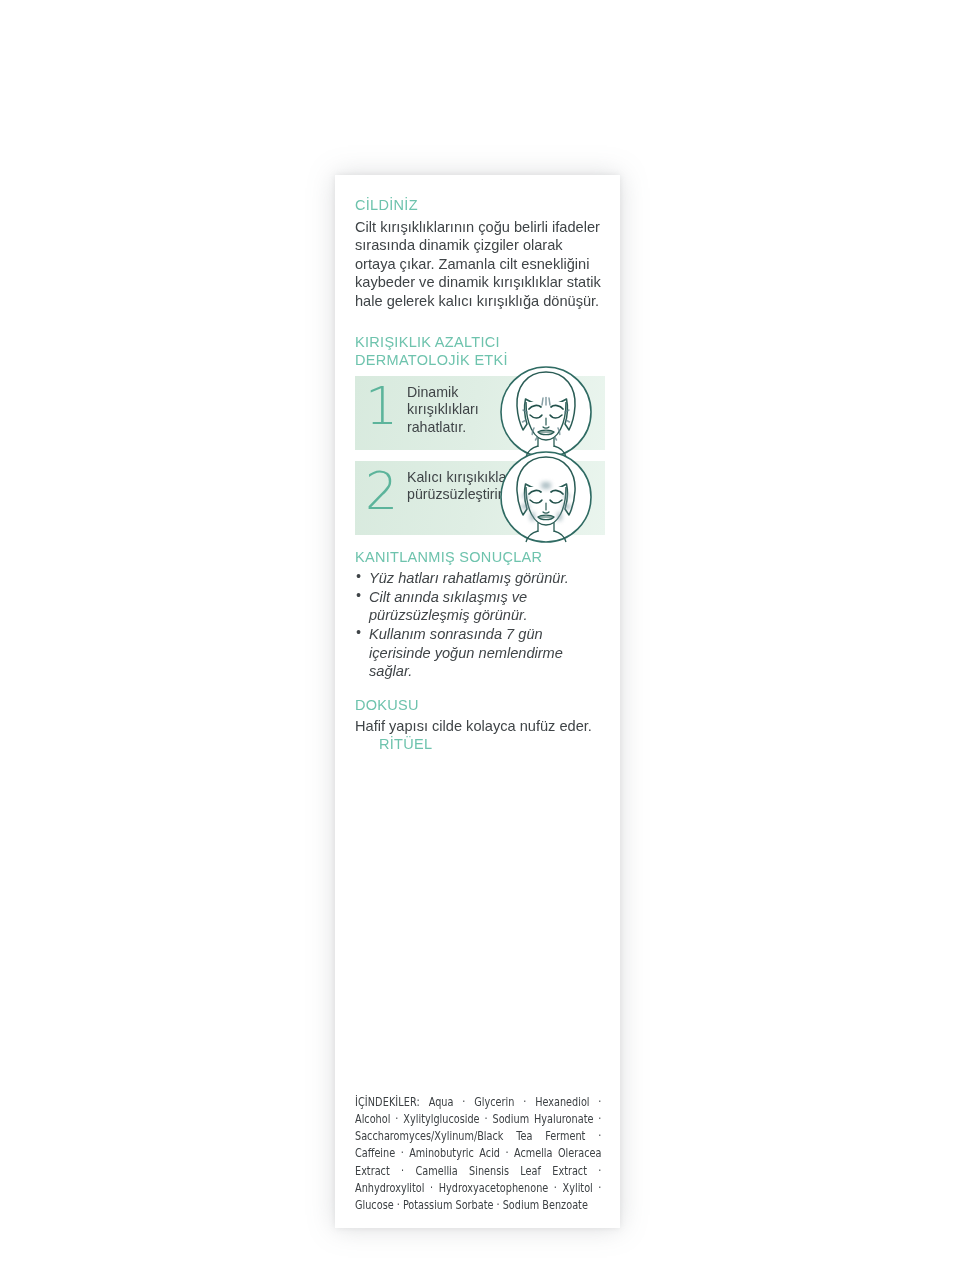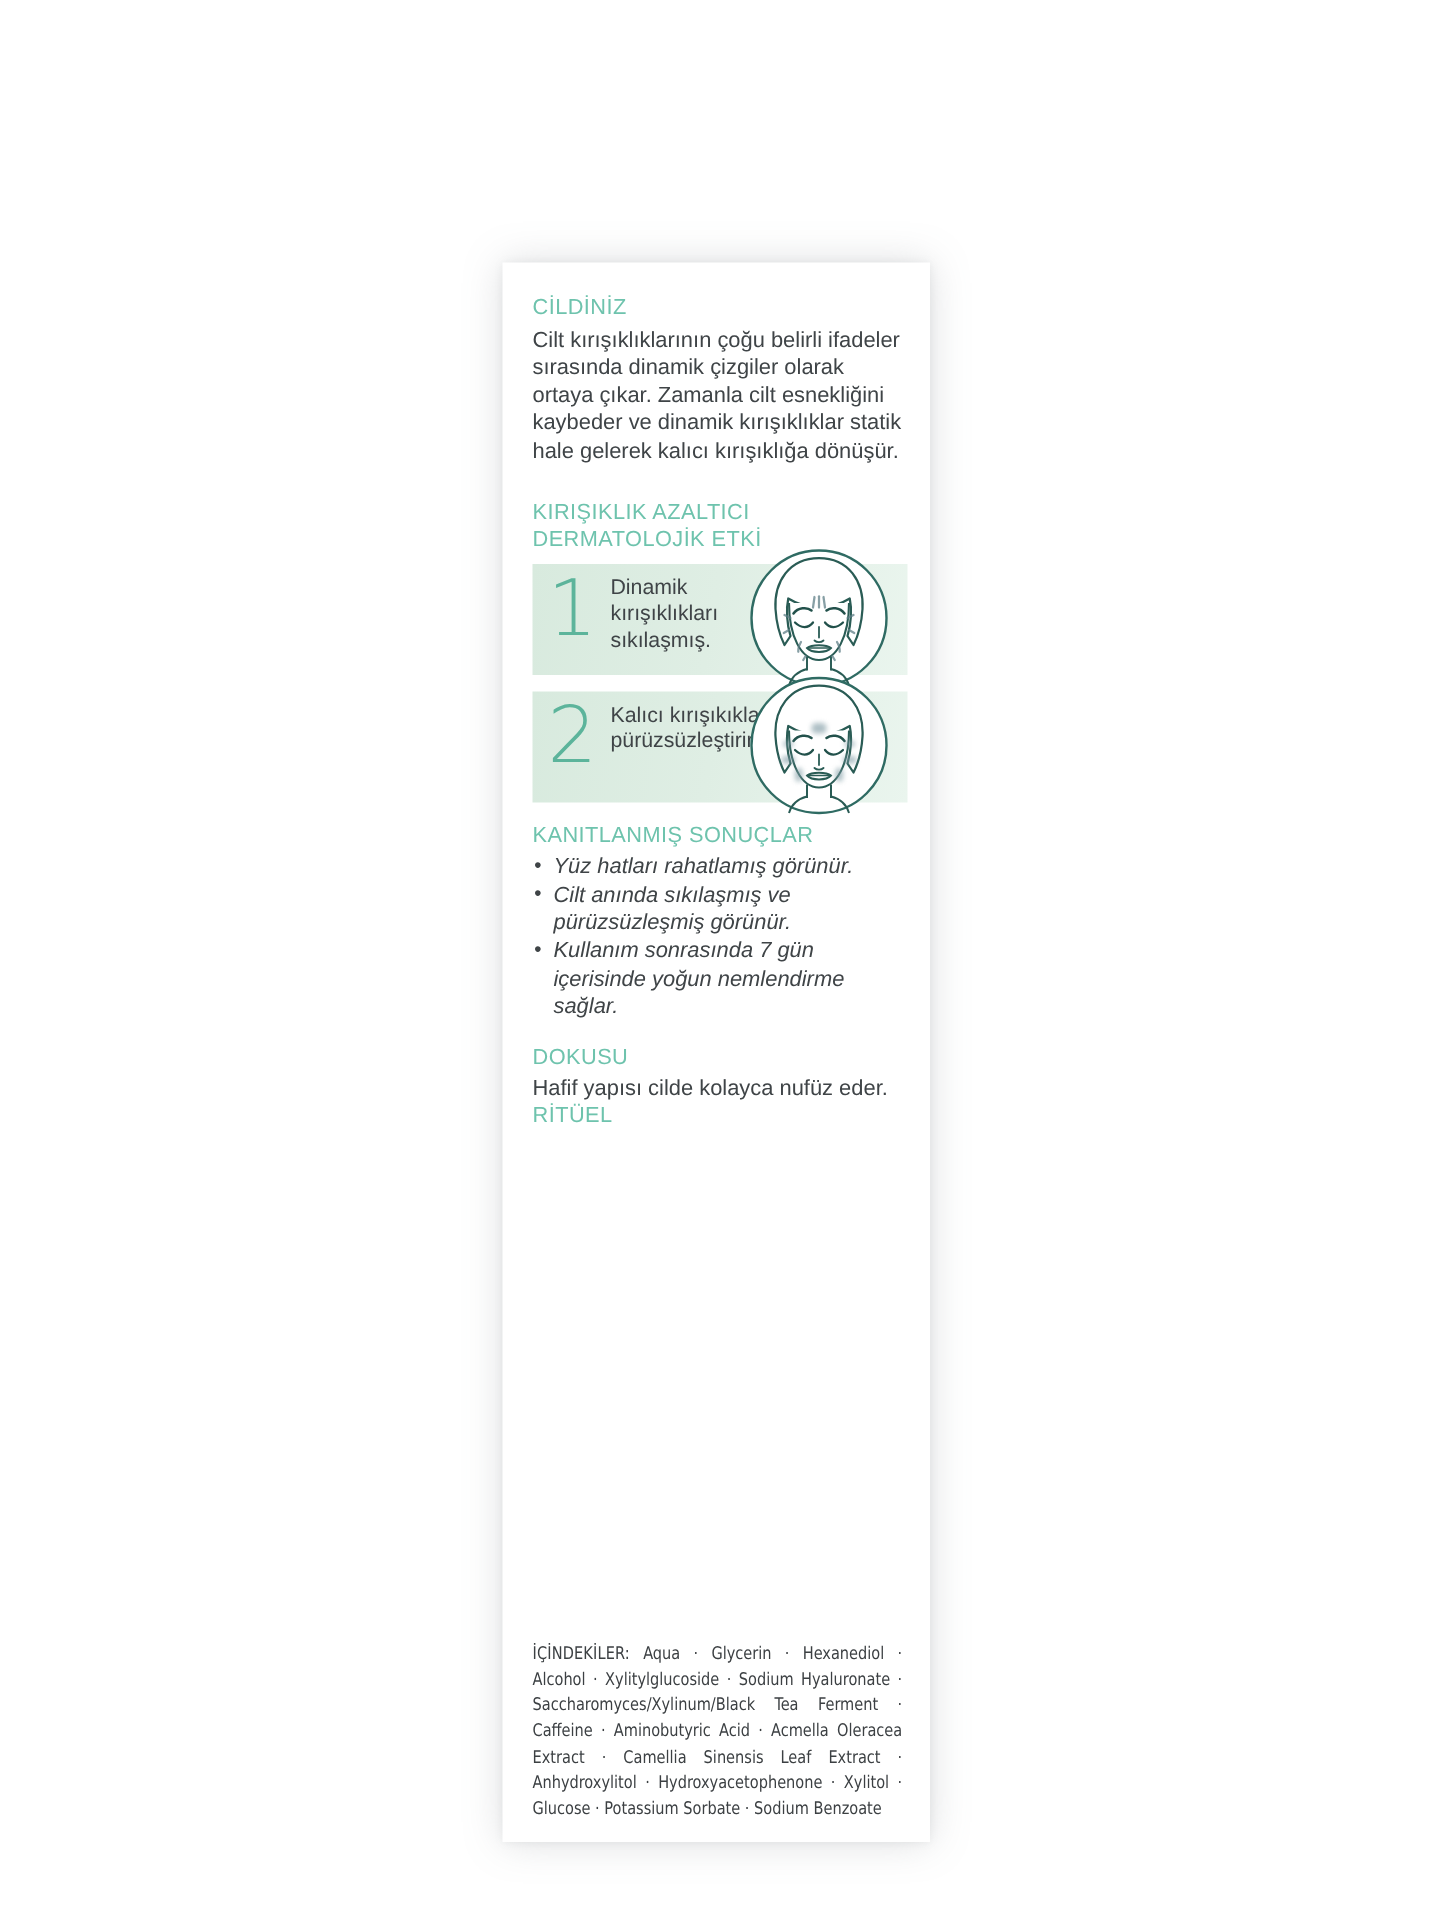--- a/index.html
+++ b/index.html
@@ -49,21 +49,21 @@
     line-height: 1.27;
     margin: 0;
     font-weight: 400;
   }
 
   .block { margin-bottom: 0; }
   #skin-section { margin-bottom: 20px; }
   #effect-section { margin-bottom: 4px; margin-top: 24px; }
   #results-section { margin-top: 14px; margin-bottom: 16px; }
   #texture-section { }
-  #ritual-section { margin-bottom: 0; }
+  #ritual-section { margin-bottom: 0; margin-left: 24px; }
 
   
   .steps { margin-top: 6px; }
   .step-row {
     position: relative;
     height: 74px;
     margin-bottom: 11px;
   }
   .step-panel {
     position: absolute;
@@ -156,21 +156,21 @@
       <div class="sec-head">
         <span>KIRIŞIKLIK AZALTICI</span><br>
         <span>DERMATOLOJİK ETKİ</span>
       </div>
 
       <div class="steps">
 
         <div class="step-row">
           <div class="step-panel"></div>
           <div class="step-num">1</div>
-          <div class="step-text">Dinamik kırışıklıkları sıkılaşmış.</div>
+          <div class="step-text">Dinamik kırışıklıkları rahatlatır.</div>
           <div class="face-wrap">
             <svg viewBox="0 0 100 100" xmlns="http://www.w3.org/2000/svg">
               <circle cx="50" cy="50" r="45" fill="#ffffff" stroke="#2f6b63" stroke-width="1.6"></circle>
 
               <path d="M50 10 C30 10 20 26 21 44 C21.6 54 24 62 27 68 L31 62 C28.5 54 28 44 29.5 37 C36 41 44 43 50 43 C56 43 64 41 70.5 37 C72 44 71.5 54 69 62 L73 68 C76 62 78.4 54 79 44 C80 26 70 10 50 10 Z" fill="#ffffff" stroke="#2a5c55" stroke-width="1.5" stroke-linejoin="round"></path>
 
               <path d="M30 40 C30 62 38 78 50 78 C62 78 70 62 70 40" fill="#ffffff" stroke="#2a5c55" stroke-width="1.4"></path>
 
               <path d="M42 76 L42 85 M58 76 L58 85" stroke="#2a5c55" stroke-width="1.3" fill="none"></path>
               <path d="M30 95 C32 88 38 85 42 84 M70 95 C68 88 62 85 58 84" stroke="#2a5c55" stroke-width="1.3" fill="none"></path>

